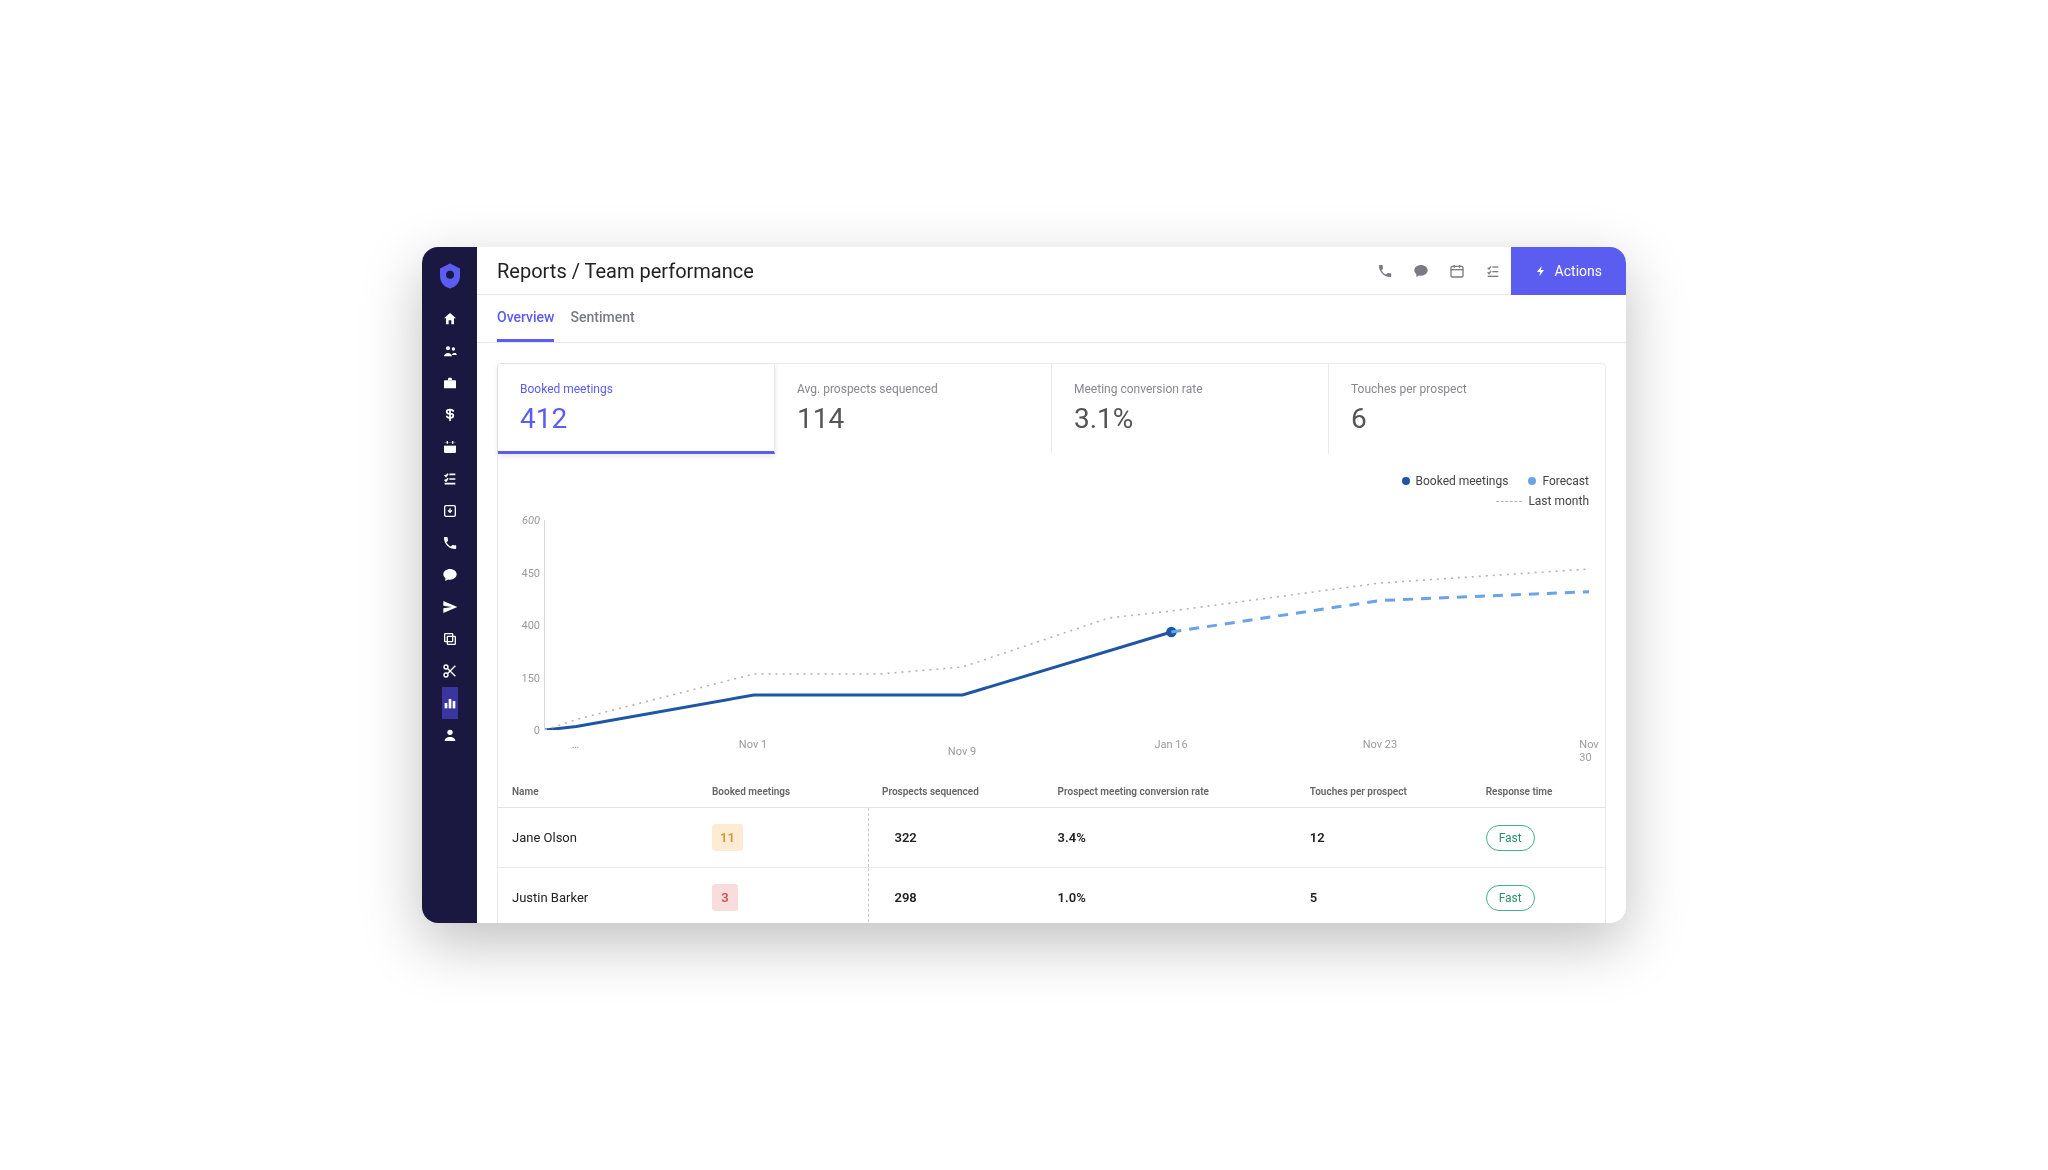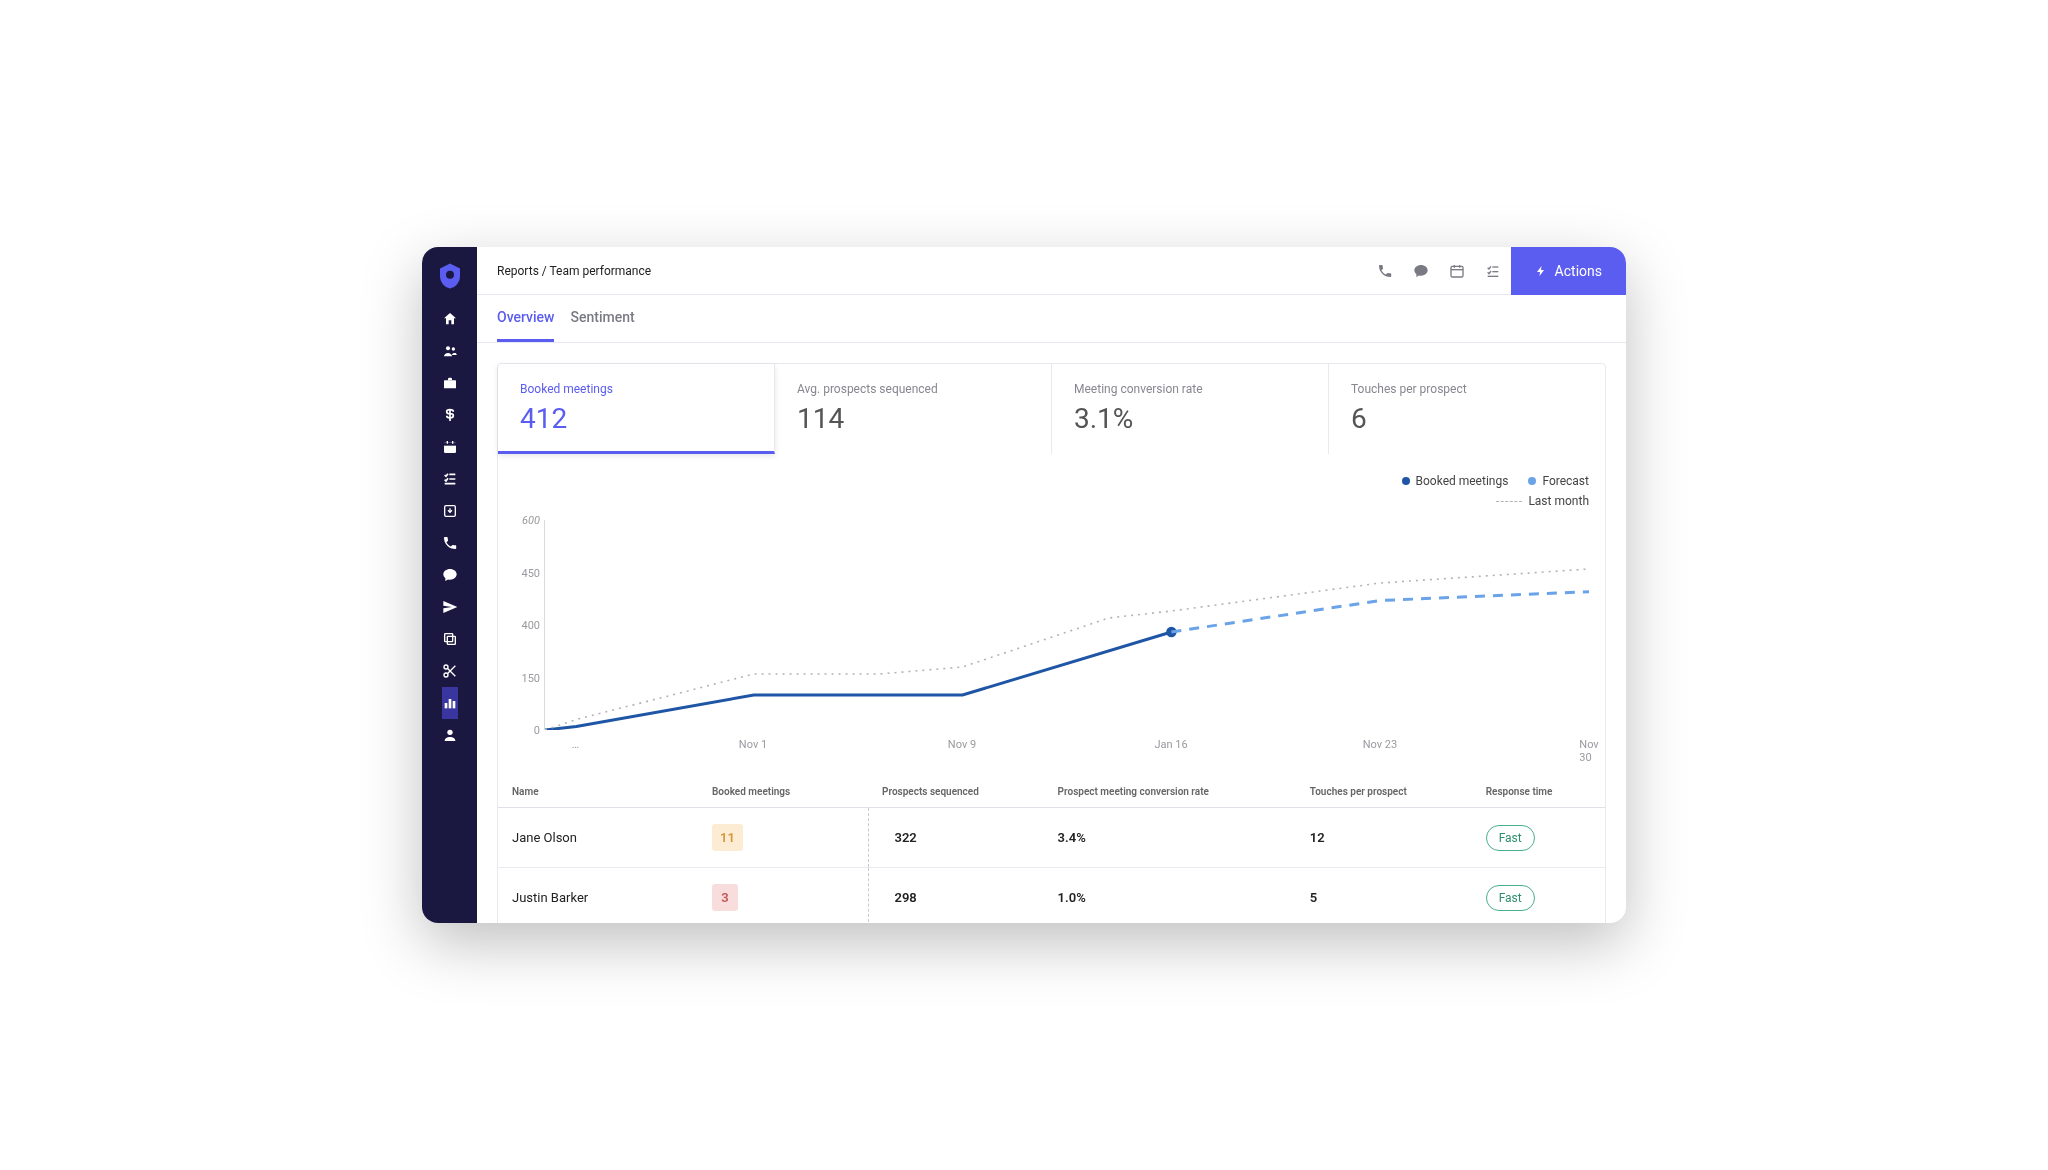--- a/index.html
+++ b/index.html
@@ -56,21 +56,21 @@
   overflow: hidden;
 }
 .header {
   height: 48px;
   display: flex;
   align-items: center;
   padding: 0 0 0 20px;
   border-bottom: 1px solid #e8e8ef;
 }
 .breadcrumb {
-  font-size: 12px;
+  font-size: 20px;
   color: #222;
 }
 .header-right {
   margin-left: auto;
   display: flex;
   align-items: center;
 }
 .header-icon {
   width: 36px;
   height: 36px;
@@ -447,21 +447,21 @@
                   <polyline points="0,200 30,196.66666666666666 200,166.66666666666669 320,166.66666666666669 400,166.66666666666669 600,106.66666666666667" fill="none" stroke="#1e55a5" stroke-width="3" vector-effect="non-scaling-stroke"></polyline>
                   <circle cx="600" cy="106.66666666666667" r="5" fill="#1e55a5" vector-effect="non-scaling-stroke"></circle>
                   <polyline points="600,106.66666666666667 800,76.66666666666666 1000,68.33333333333333" fill="none" stroke="#6aa3e8" stroke-width="3" vector-effect="non-scaling-stroke" stroke-dasharray="10 8"></polyline>
                   <polyline points="0,200 30,190 200,146.66666666666669 320,146.66666666666669 400,140 540,93.33333333333333 600,86.66666666666667 800,60.00000000000001 1000,46.66666666666666" fill="none" stroke="#b3b3b3" stroke-width="1.6" vector-effect="non-scaling-stroke" stroke-dasharray="2 5"></polyline>
                 </svg>
             </div>
           </div>
           <div class="x-labels" id="x-labels" style="height: 20px;">
               <div class="x-label" style="left: 3%;">…</div>
               <div class="x-label" style="left: 20%;">Nov 1</div>
-              <div class="x-label" style="left: 40%;">Nov 9</div>
+              <div class="x-label" style="left: 40%; margin-top: 7px;">Nov 9</div>
               <div class="x-label" style="left: 60%;">Jan 16</div>
               <div class="x-label" style="left: 80%;">Nov 23</div>
               <div class="x-label" style="left: 100%;">Nov 30</div>
             </div>
         </div>
         <div class="table-section">
           <table>
             <thead>
                 <tr id="table-head">
                   <th style="width: 200px;">Name</th>

